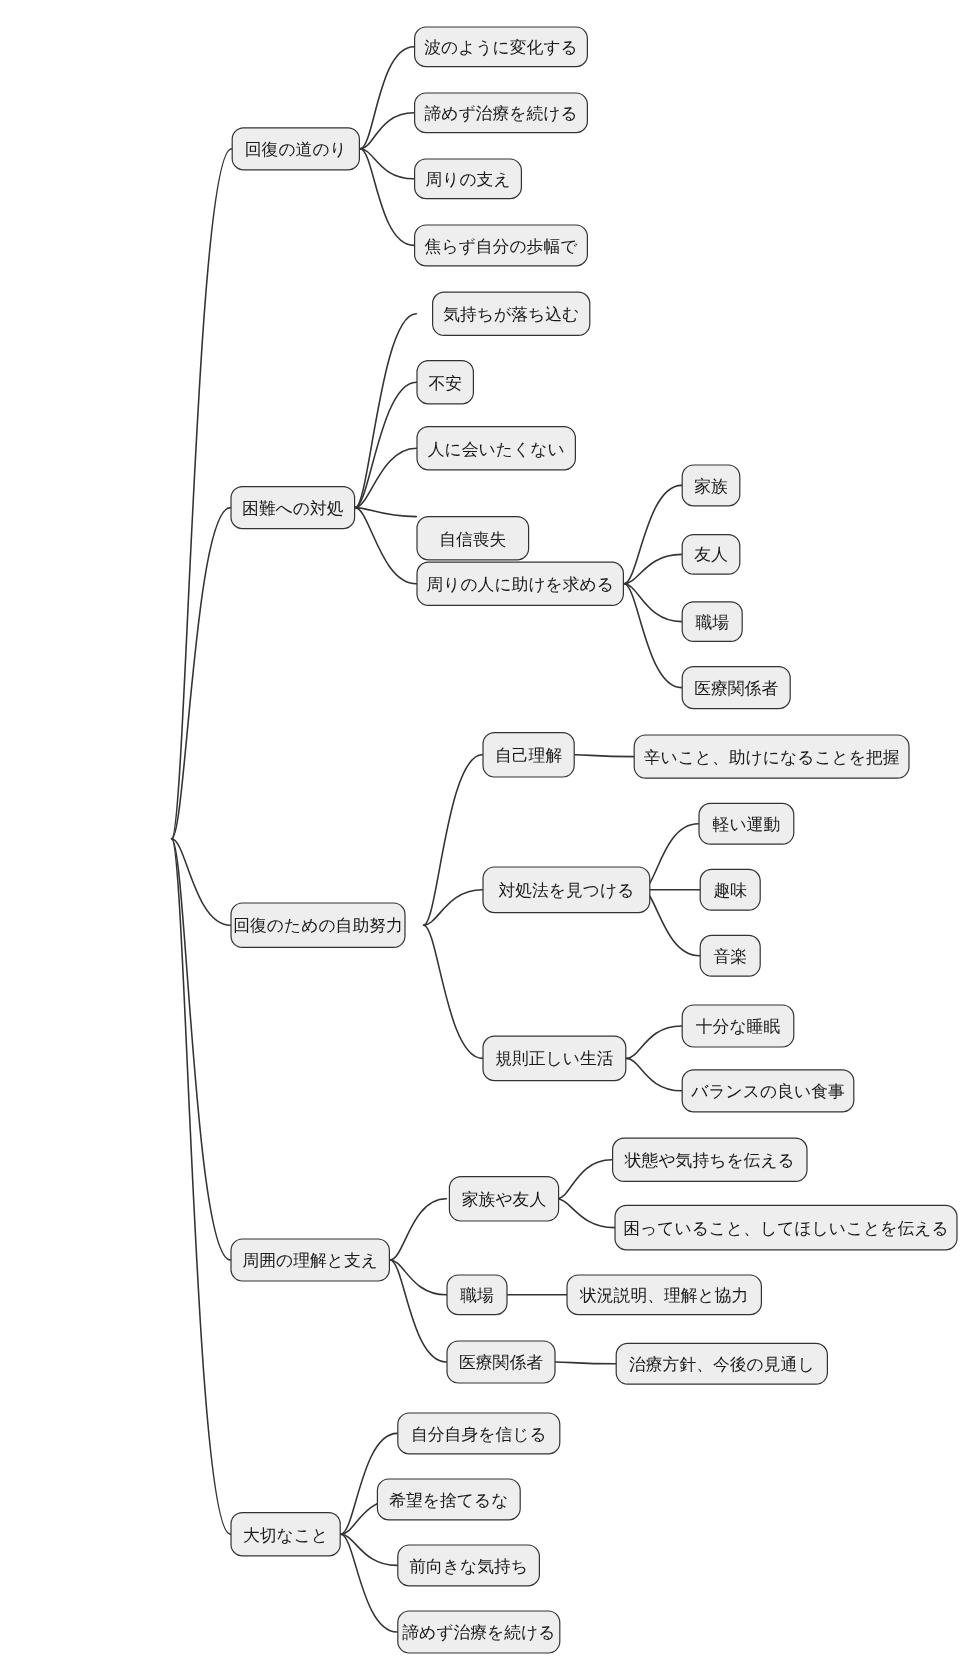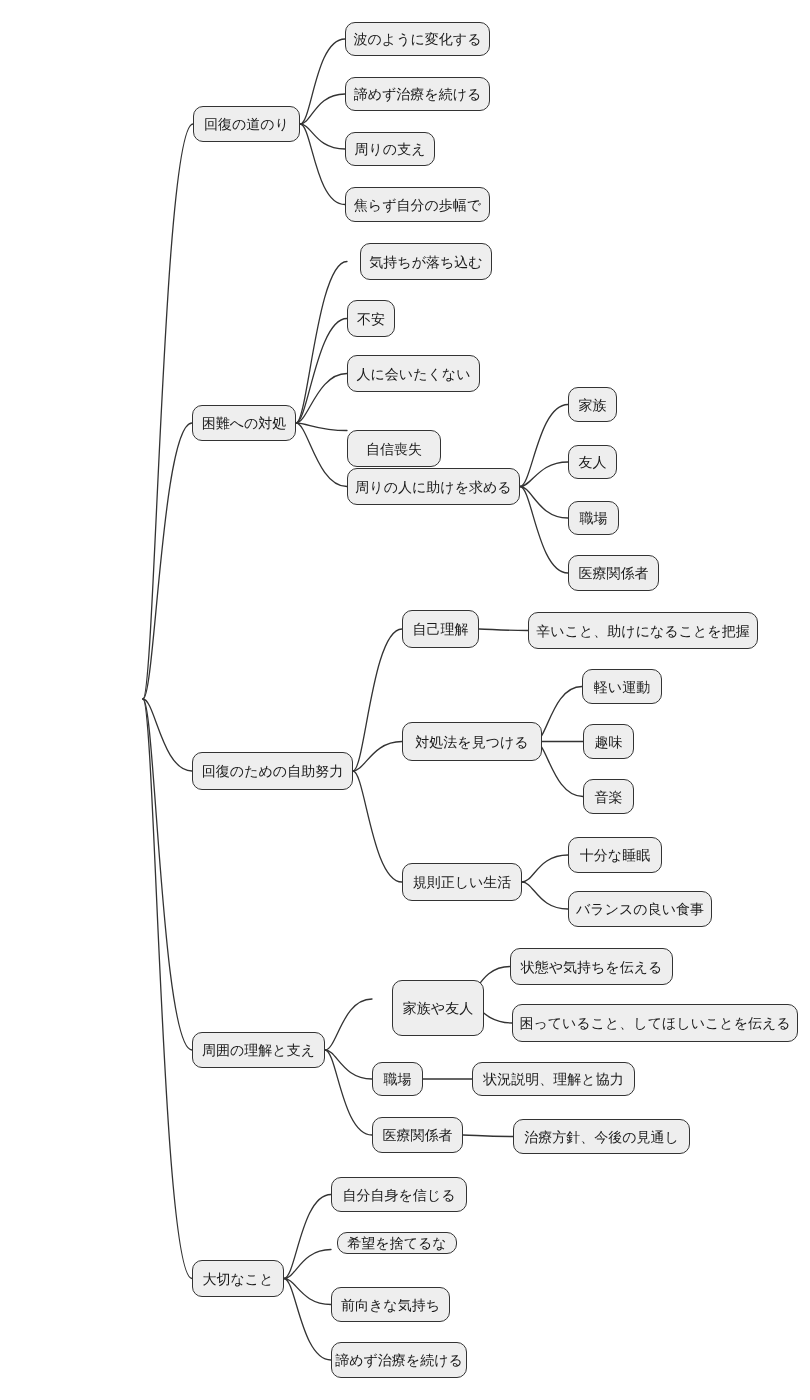--- a/index.html
+++ b/index.html
@@ -94,38 +94,38 @@
   <div class="node" id="node-s2c1" style="left:360px; top:243px;  width:132px; height:37px">気持ちが落ち込む</div>
   <div class="node" id="node-s2c2" style="left:347px; top:300px;  width:48px;  height:37px">不安</div>
   <div class="node" id="node-s2c3" style="left:347px; top:355px;  width:133px; height:37px">人に会いたくない</div>
   <div class="node" id="node-s2c4" style="left:347px; top:430px;  width:94px;  height:37px">自信喪失</div>
   <div class="node" id="node-s2c5" style="left:347px; top:468px;  width:173px; height:37px">周りの人に助けを求める</div>
   <div class="node" id="node-s2c5g1" style="left:568px; top:387px;  width:49px;  height:35px">家族</div>
   <div class="node" id="node-s2c5g2" style="left:568px; top:445px;  width:49px;  height:34px">友人</div>
   <div class="node" id="node-s2c5g3" style="left:568px; top:501px;  width:51px;  height:34px">職場</div>
   <div class="node" id="node-s2c5g4" style="left:568px; top:555px;  width:91px;  height:36px">医療関係者</div>
 
-  <div class="node" id="node-s3" style="left:192px; top:752px;  width:161px; height:38px">回復のための自助努力</div>
+  <div class="node" id="node-s3" style="left:192px; top:752px;  width:146px; height:38px">回復のための自助努力</div>
   <div class="node" id="node-s3c1" style="left:402px; top:610px;  width:77px;  height:38px">自己理解</div>
   <div class="node" id="node-s3c1g1" style="left:528px; top:612px;  width:230px; height:37px">辛いこと、助けになることを把握</div>
   <div class="node" id="node-s3c2" style="left:402px; top:722px;  width:140px; height:39px">対処法を見つける</div>
   <div class="node" id="node-s3c2g1" style="left:582px; top:669px;  width:80px;  height:35px">軽い運動</div>
   <div class="node" id="node-s3c2g2" style="left:583px; top:724px;  width:51px;  height:35px">趣味</div>
   <div class="node" id="node-s3c2g3" style="left:583px; top:779px;  width:51px;  height:35px">音楽</div>
   <div class="node" id="node-s3c3" style="left:402px; top:863px;  width:120px; height:38px">規則正しい生活</div>
   <div class="node" id="node-s3c3g1" style="left:568px; top:837px;  width:94px;  height:36px">十分な睡眠</div>
   <div class="node" id="node-s3c3g2" style="left:568px; top:891px;  width:144px; height:36px">バランスの良い食事</div>
 
   <div class="node" id="node-s4" style="left:192px; top:1032px; width:133px; height:36px">周囲の理解と支え</div>
-  <div class="node" id="node-s4c1" style="left:392px; top:980px;  width:92px;  height:56px">家族や友人</div>
+  <div class="node" id="node-s4c1" style="left:374px; top:980px;  width:92px;  height:38px">家族や友人</div>
   <div class="node" id="node-s4c1g1" style="left:510px; top:948px;  width:163px; height:37px">状態や気持ちを伝える</div>
   <div class="node" id="node-s4c1g2" style="left:512px; top:1004px; width:286px; height:38px">困っていること、してほしいことを伝える</div>
   <div class="node" id="node-s4c2" style="left:372px; top:1062px; width:51px;  height:34px">職場</div>
   <div class="node" id="node-s4c2g1" style="left:472px; top:1062px; width:163px; height:34px">状況説明、理解と協力</div>
   <div class="node" id="node-s4c3" style="left:372px; top:1117px; width:91px;  height:36px">医療関係者</div>
   <div class="node" id="node-s4c3g1" style="left:513px; top:1119px; width:177px; height:35px">治療方針、今後の見通し</div>
 
   <div class="node" id="node-s5" style="left:192px; top:1260px; width:92px;  height:37px">大切なこと</div>
   <div class="node" id="node-s5c1" style="left:331px; top:1177px; width:136px; height:35px">自分自身を信じる</div>
-  <div class="node" id="node-s5c2" style="left:337px; top:1232px; width:120px; height:22px">希望を捨てるな</div>
+  <div class="node" id="node-s5c2" style="left:314px; top:1232px; width:120px; height:35px">希望を捨てるな</div>
   <div class="node" id="node-s5c3" style="left:331px; top:1287px; width:119px; height:35px">前向きな気持ち</div>
   <div class="node" id="node-s5c4" style="left:331px; top:1342px; width:136px; height:36px">諦めず治療を続ける</div>
 </div>
 
 </body></html>

